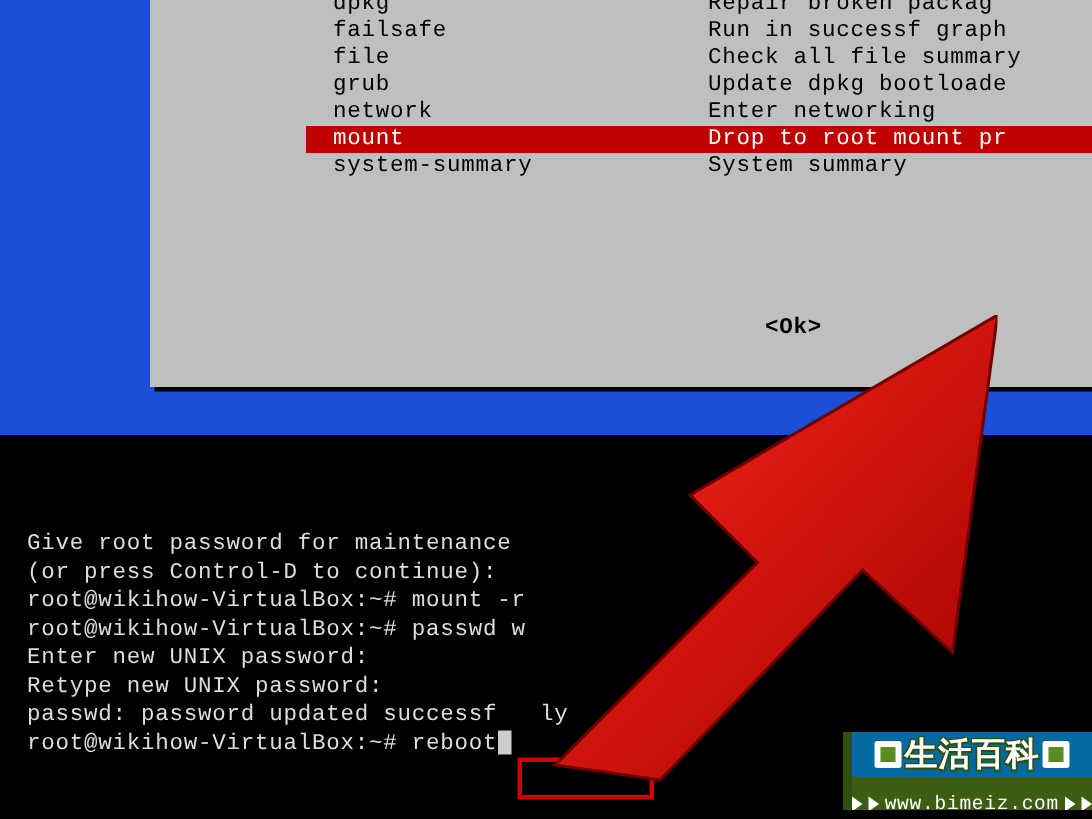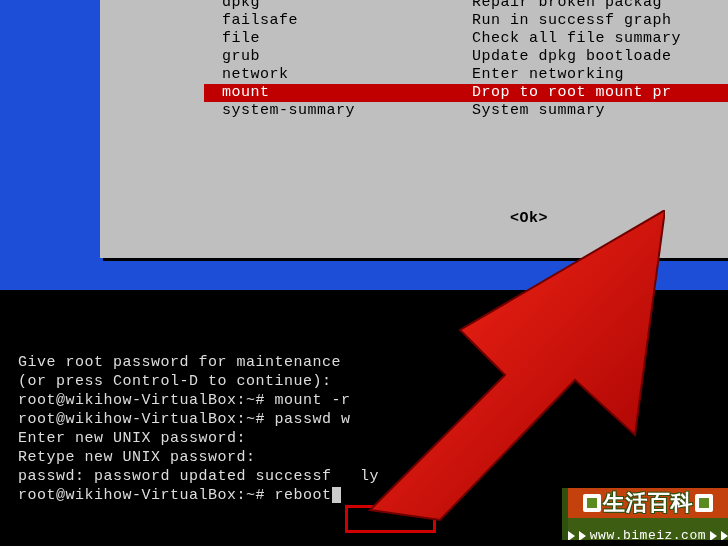--- a/index.html
+++ b/index.html
@@ -58,21 +58,21 @@
   .arrow {
     position:absolute;
     left:325px; top:210px;
     width:340px; height:330px;
     z-index:10;
     pointer-events:none;
   }
   .watermark {
     position:absolute; right:0; bottom:6px;
     width:160px; height:52px;
-    background:#c2410c;
+    background:#0369a1;
     border-left:6px solid #2f4f0e;
     color:#fff;
     z-index:20;
     overflow:hidden;
   }
   .watermark .top {
     display:flex; align-items:center; justify-content:center;
     gap:2px; height:30px;
     font-family: "SimHei","Microsoft YaHei",sans-serif;
     font-size:22px; font-weight:bold;

